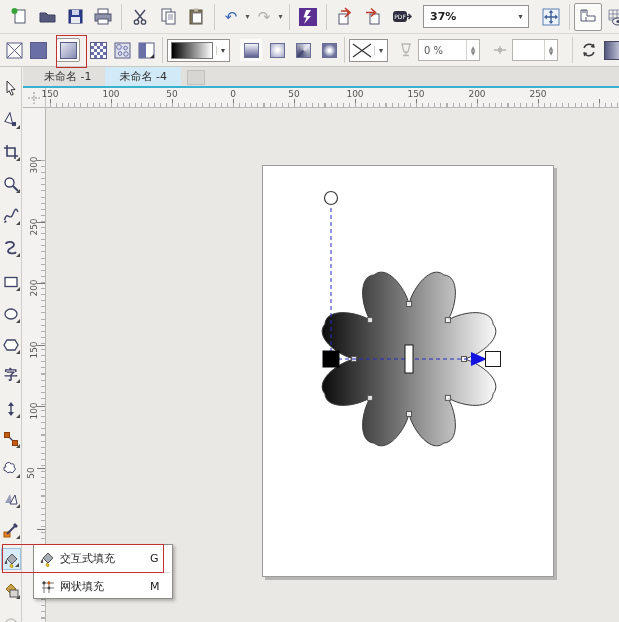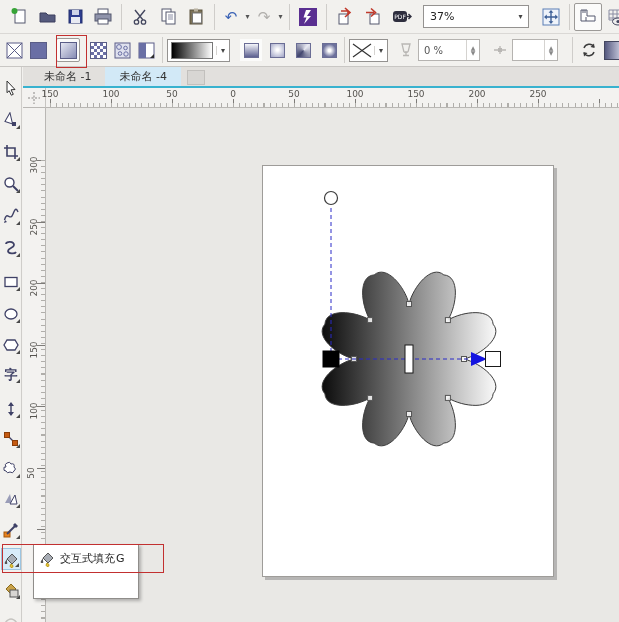--- a/index.html
+++ b/index.html
@@ -9,21 +9,21 @@
   .flex{display:flex;align-items:center;}
   
   #row1{left:0;top:0;width:619px;height:34px;border-bottom:1px solid #dad8d5;padding-left:5px;box-sizing:border-box;}
   #row2{left:0;top:34px;width:619px;height:33px;border-bottom:1px solid #c9c7c4;padding-left:2px;box-sizing:border-box;}
   .tbtn{width:26px;height:26px;display:flex;align-items:center;justify-content:center;flex:0 0 auto;border:1px solid transparent;border-radius:2px;}
   .tbtn.small{width:22px;height:22px;}
   .pressed{border:1px solid #9c9a97;background:#fbfbfa;}
   .sep{width:1px;height:26px;background:#cfcdca;margin:0 4px;flex:0 0 auto;}
   .drop{width:9px;height:22px;display:flex;align-items:center;justify-content:center;color:#555;font-size:8px;flex:0 0 auto;}
   .combo{width:104px;height:21px;background:#fff;border:1px solid #949290;display:flex;align-items:center;flex:0 0 auto;}
-  .combo .val{flex:1;padding-left:6px;font-size:11px;color:#222;}
+  .combo .val{flex:1;padding-left:6px;font-size:11px;color:#222;font-weight:bold;}
   .combo .arr{width:15px;height:100%;display:flex;align-items:center;justify-content:center;font-size:8px;color:#444;}
   .spin{height:20px;background:#fff;border:1px solid #b5b3b0;display:flex;align-items:center;flex:0 0 auto;}
   .spin .sval{flex:1;padding-left:5px;font-size:10px;color:#555;}
   .spin .steps{width:12px;display:flex;flex-direction:column;align-items:center;justify-content:center;color:#888;font-size:6px;line-height:5px;border-left:1px solid #d5d3d0;height:100%;}
   .gray{color:#a5a3a0;}
   
   .fsq{width:17px;height:17px;border:1px solid #5a5d87;box-sizing:border-box;}
   
   .gsty{width:20px;height:20px;display:flex;align-items:center;justify-content:center;border:1px solid transparent;flex:0 0 auto;}
   .gsty .in{width:15px;height:15px;border:1px solid #6a6d95;box-sizing:border-box;}
@@ -44,21 +44,21 @@
   .vlab{position:absolute;left:2px;transform:rotate(-90deg);font-size:9px;color:#55534f;}
   
   #toolbox{left:0;top:67px;width:22px;height:555px;background:#f2f1ee;border-right:1px solid #cfcdca;box-sizing:border-box;}
   .tool{position:absolute;left:1px;width:20px;height:22px;display:flex;align-items:center;justify-content:center;}
   .tool.fly::after{content:"";position:absolute;right:1px;bottom:2px;border-left:4px solid transparent;border-bottom:4px solid #4a4a4a;}
   .tool.sel{background:#d8ebf8;border:1px solid #9cc4e0;box-sizing:border-box;}
   
   #workspace{left:46px;top:108px;width:573px;height:514px;background:#e9e8e5;overflow:hidden;}
   #page{left:216px;top:57px;width:290px;height:410px;background:#fff;border:1px solid #9e9c99;box-shadow:3px 3px 0 rgba(120,120,120,.45);}
   
-  #flyout{left:33px;top:544px;width:106px;height:55px;background:#fff;border:1px solid #8f8d8a;box-shadow:2px 2px 3px rgba(0,0,0,.25);box-sizing:border-box;z-index:40;}
+  #flyout{left:33px;top:544px;width:140px;height:55px;background:#fff;border:1px solid #8f8d8a;box-shadow:2px 2px 3px rgba(0,0,0,.25);box-sizing:border-box;z-index:40;}
   .fitem{height:27px;display:flex;align-items:center;}
   .fitem .fic{width:26px;display:flex;align-items:center;justify-content:center;}
   .fitem .flab{flex:1;font-size:11px;color:#222;}
   .fitem .fkey{width:22px;font-size:11px;color:#222;}
   .fdiv{height:1px;background:#e0deda;margin:0 2px;}
   
   .redbox{position:absolute;border:1px solid #c23030;z-index:60;pointer-events:none;}
   svg{display:block;}
 </style>
 </head>
@@ -441,15 +441,27 @@
       <svg width="17" height="17" viewBox="0 0 17 17">
           <path d="M4 8 L9 3 L14 8 L9 13 Z" fill="#a8adb5" stroke="#555"></path>
           <path d="M4 8 L2 11 q-1 2 1 2 q2 0 1-2 Z" fill="#555"></path>
           <path d="M8 13 q-2 2.5 0 3.5 q2.5 0.5 2-2 Z" fill="#e8c53a" stroke="#b99a1a"></path>
         </svg>
     </span>
     <span class="flab">交互式填充</span>
     <span class="fkey">G</span>
   </div>
   <div class="fdiv"></div>
+  <div class="fitem">
+    <span class="fic">
+      <svg width="17" height="17" viewBox="0 0 17 17">
+          <path d="M3 5 h12 M3 10 h12 M5 3 v12 M10 3 v12" stroke="#777" fill="none"></path>
+          <circle cx="5" cy="5" r="1.4" fill="#444"></circle>
+          <circle cx="10" cy="10" r="1.4" fill="#444"></circle>
+          <circle cx="10" cy="5" r="1.4" fill="#c55a11"></circle>
+        </svg>
+    </span>
+    <span class="flab">网状填充</span>
+    <span class="fkey">M</span>
+  </div>
 </div>
 
 <div class="redbox" style="left:2px;top:544px;width:160px;height:27px;"></div>
 
 </body></html>

